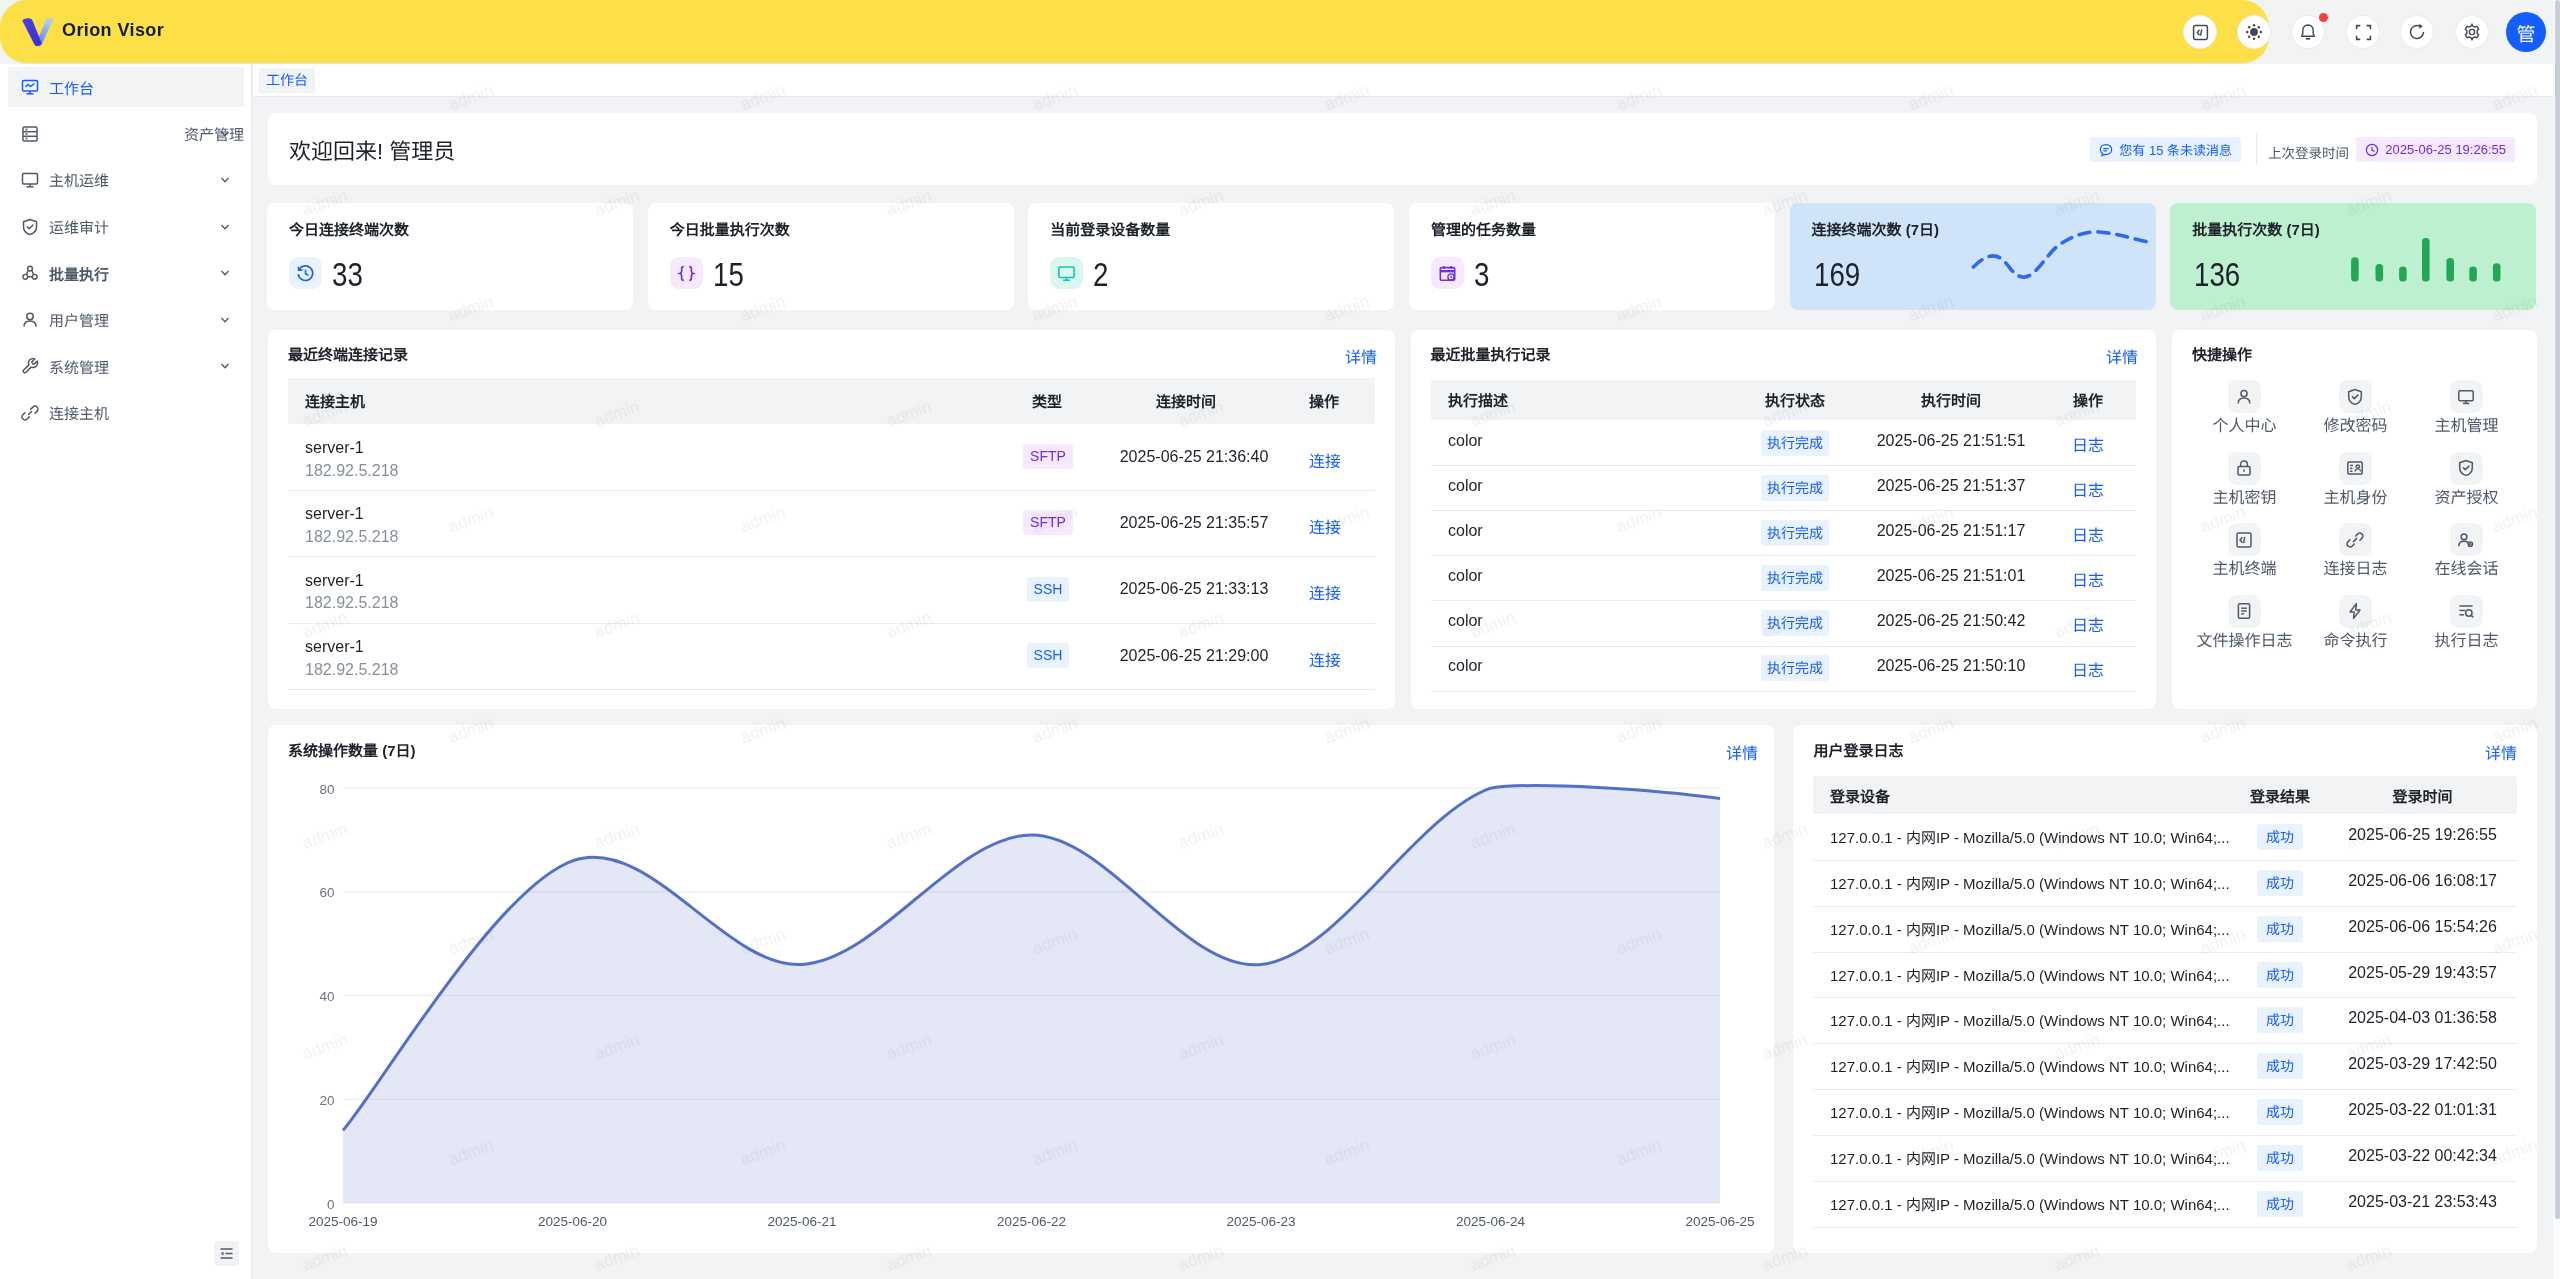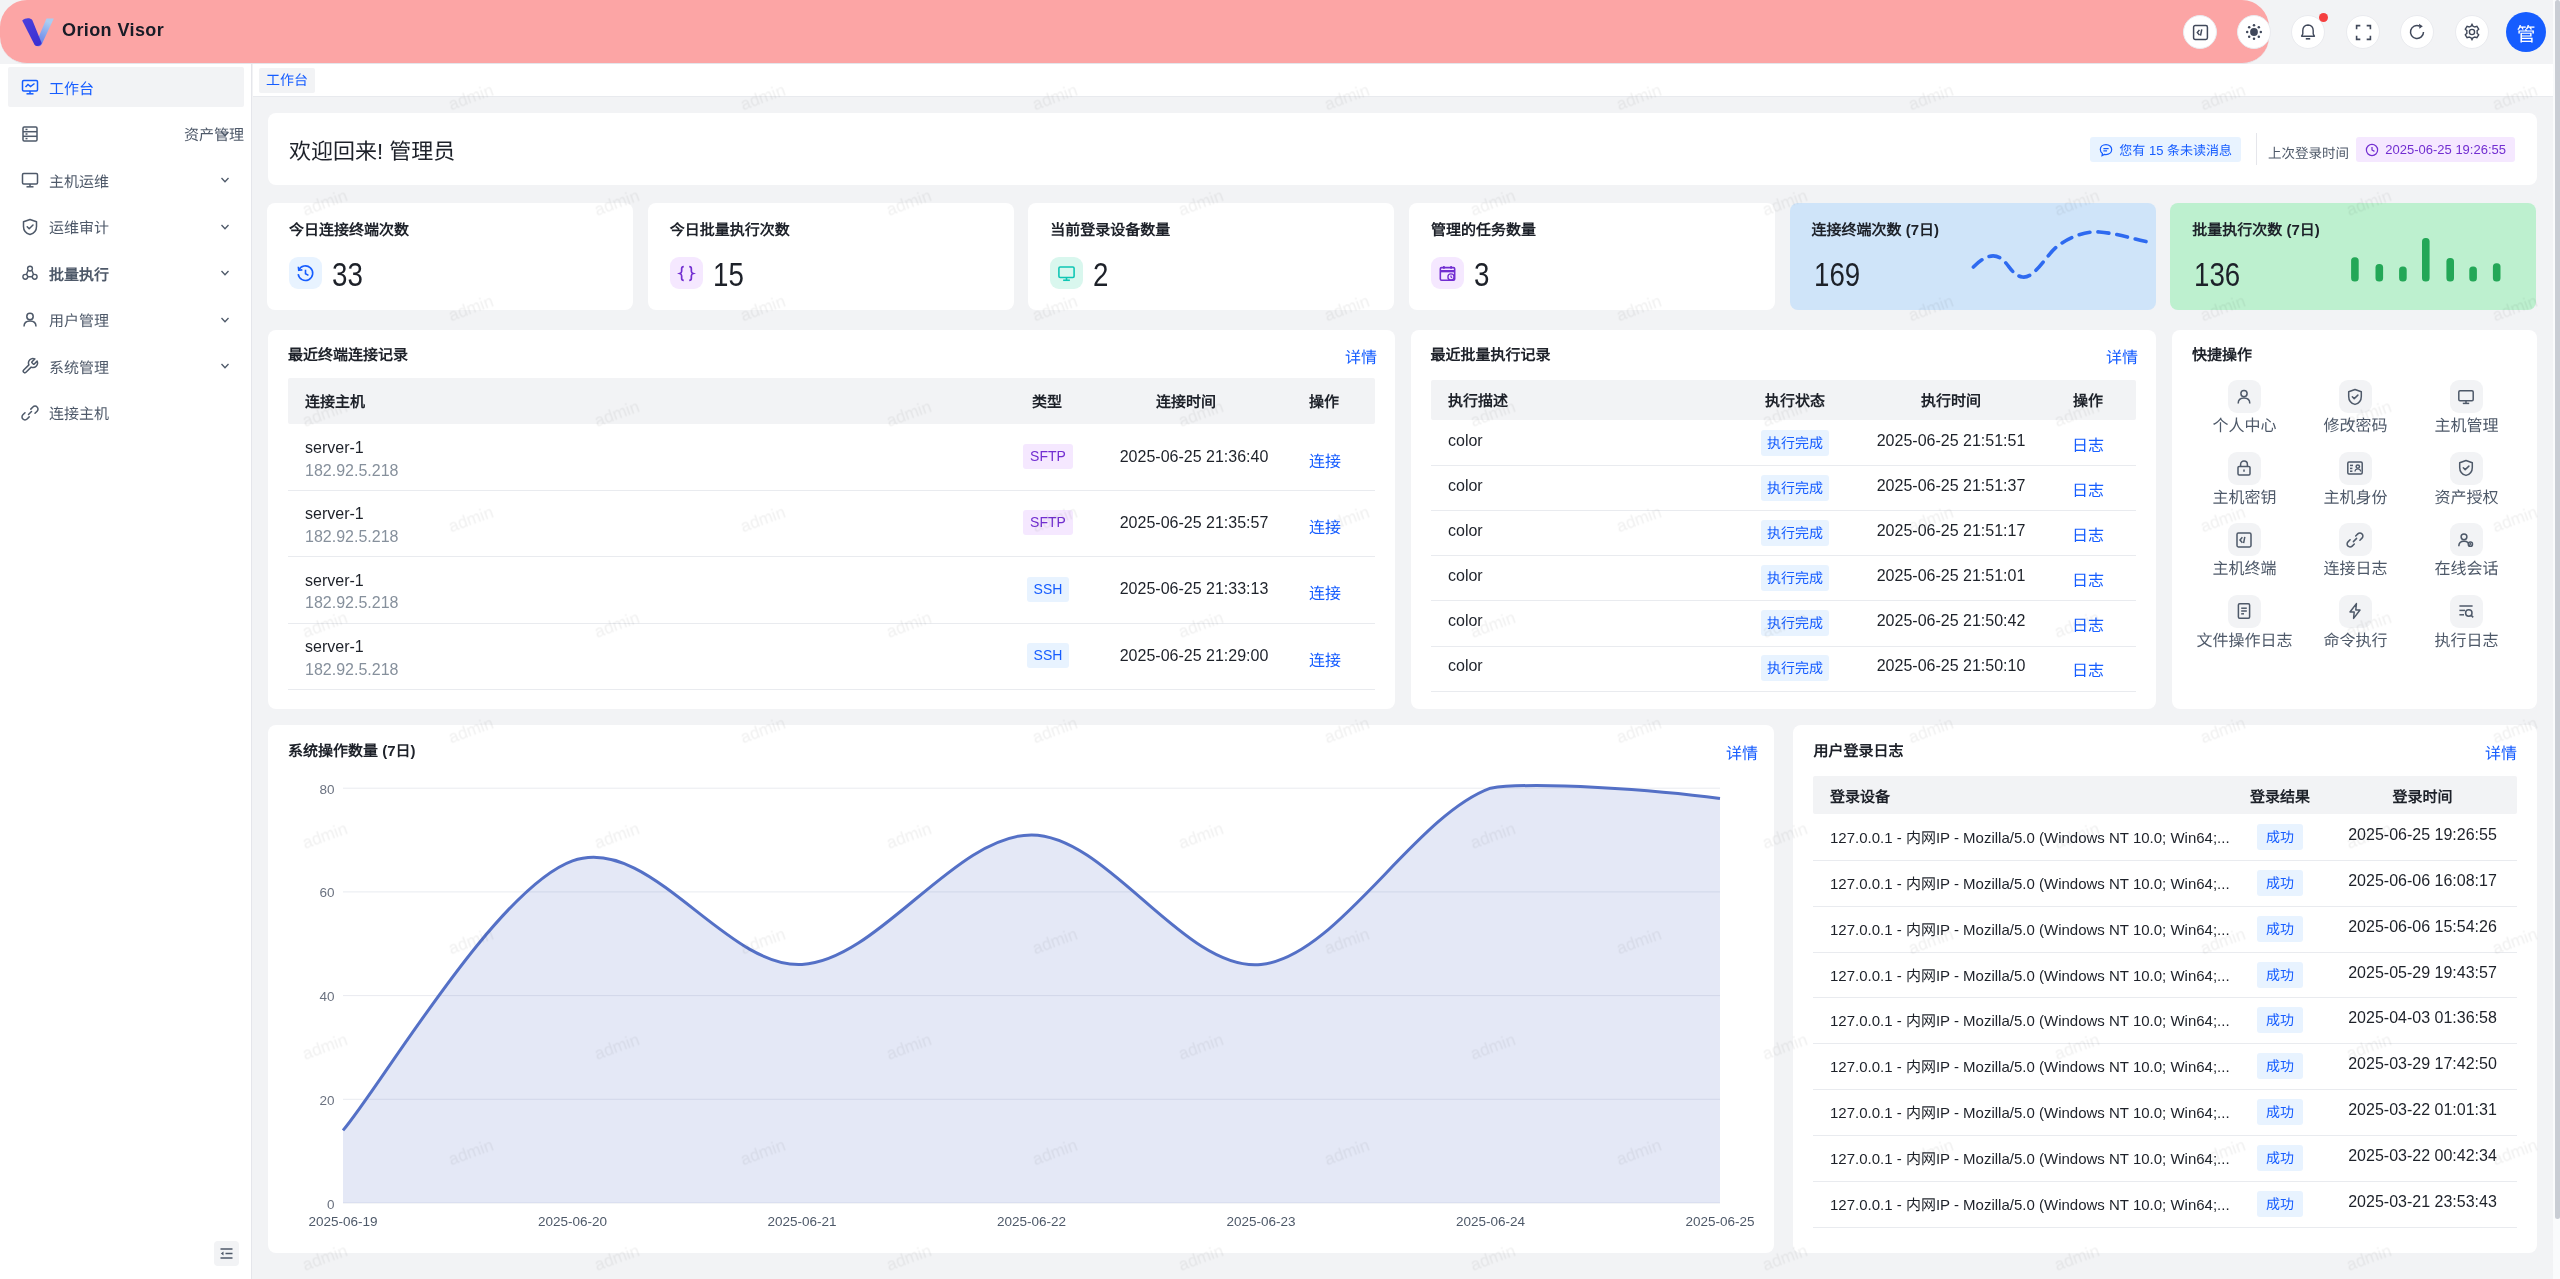--- a/index.html
+++ b/index.html
@@ -1,21 +1,21 @@
 <!DOCTYPE html>
 <html lang="zh-CN"><head>
 <meta charset="utf-8">
 <title>Orion Visor</title>
 <style>
   * { margin:0; padding:0; box-sizing:border-box; }
   html,body { width:2560px; height:1279px; overflow:hidden; }
   body { font-family:"Liberation Sans",sans-serif; color:#1d2129; background:#f2f3f5; position:relative; }
   .abs { position:absolute; }
   
-  .header { position:absolute; left:0; top:0; width:2269px; height:64px; background:#fca5a5; border-bottom:1px solid #e5e6eb; z-index:5;border-radius:27px; }
+  .header { position:absolute; left:0; top:0; width:2269px; height:64px; background:#fde047; border-bottom:1px solid #e5e6eb; z-index:5;border-radius:27px; }
   .logo { position:absolute; left:20px; top:17px; display:flex; align-items:center; }
   .logo-name { font-size:18px; font-weight:700; color:#181c27; margin-left:7px; letter-spacing:0.4px; margin-top:-3px; }
   .hbtn { position:absolute; top:15px; width:34px; height:34px; border-radius:50%; border:1px solid #eaebef; background:#fff; display:flex; align-items:center; justify-content:center; color:#40485a; }
   .avatar { position:absolute; top:12px; width:40px; height:40px; border-radius:50%; background:#165dff; color:#fff; font-size:19px; display:flex; align-items:center; justify-content:center; }
   .reddot { position:absolute; left:2319px; top:13px; width:9px; height:9px; border-radius:50%; background:#f53f3f; z-index:6; }
   
   .sidebar { position:absolute; left:0; top:64px; width:252px; height:1215px; background:#fff; border-right:1px solid #e5e6eb; z-index:4; }
   .mi { position:absolute; left:8px; width:236px; height:40px; border-radius:2px; display:flex; align-items:center; color:#4e5969; font-size:15px; }
   .mi .ic { width:18px; height:18px; margin-left:13px; margin-right:10px; flex:none; }
   .mi.active { background:#f2f3f5; color:#165dff; }
@@ -134,21 +134,21 @@
         <line x1="2" y1="11.3" x2="16" y2="11.3"></line>
       <line x1="4.5" y1="4.4" x2="6.5" y2="4.4"></line>
         <line x1="4.5" y1="9" x2="6.5" y2="9"></line>
         <line x1="4.5" y1="13.6" x2="6.5" y2="13.6"></line>
     </svg>
     <span>资产管理</span>
     <svg class="chev" viewBox="0 0 10 10" fill="none" stroke="currentColor" stroke-width="1.3">
         <path d="M1.5 3 L5 6.8 L8.5 3"></path>
       </svg>
   </div>
-  <div class="mi" style="top:96px;">
+  <div class="mi" style="top:96px;font-family:Liberation Mono, monospace;">
     <svg class="ic" viewBox="0 0 18 18" fill="none" stroke="currentColor" stroke-width="1.5">
       <rect x="1.5" y="2.5" width="15" height="10.5" rx="1.2"></rect>
       <line x1="9" y1="13" x2="9" y2="15.8"></line>
         <line x1="5.5" y1="15.8" x2="12.5" y2="15.8"></line>
     </svg>
     <span>主机运维</span>
     <svg class="chev" viewBox="0 0 10 10" fill="none" stroke="currentColor" stroke-width="1.3">
         <path d="M1.5 3 L5 6.8 L8.5 3"></path>
       </svg>
   </div>

